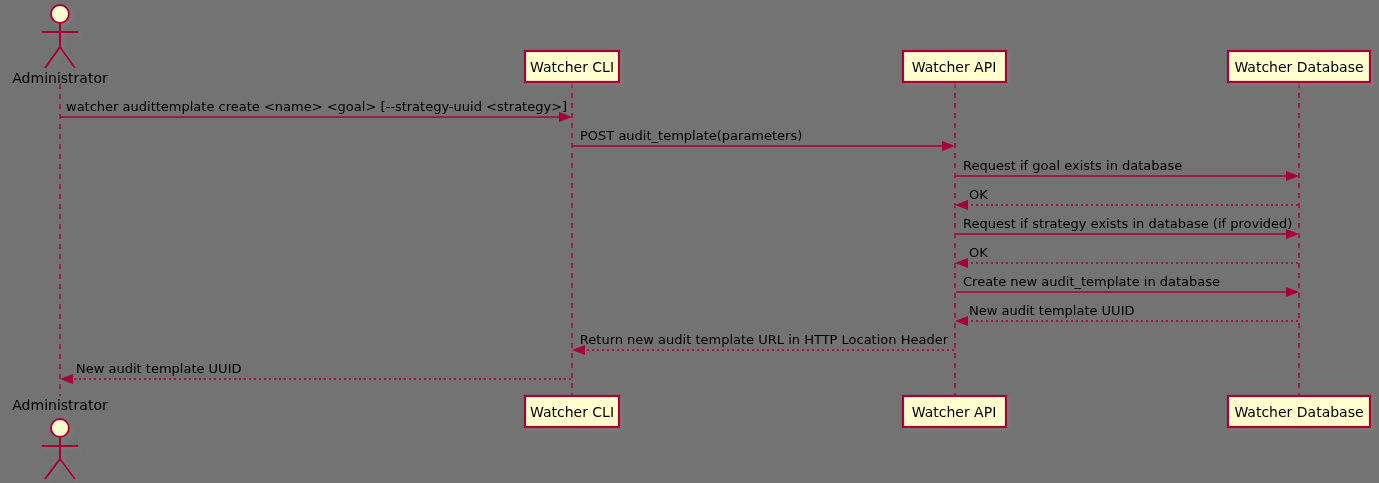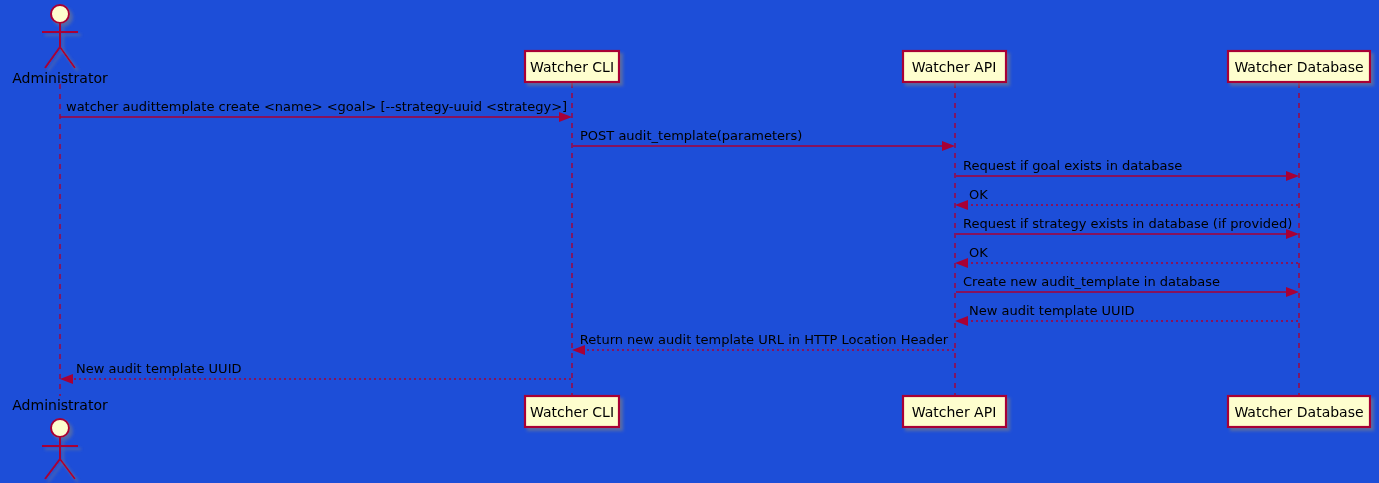--- a/index.html
+++ b/index.html
@@ -8,21 +8,21 @@
     background: #ffffff;
   }
   body {
     font-family: "DejaVu Sans", sans-serif;
   }
   #diagram-root {
     position: relative;
     width: 1379px;
     height: 483px;
     overflow: hidden;
-    background: #1d4ed8;
+    background: #737373;
   }
   #diagram-svg {
     position: absolute;
     left: 0;
     top: 0;
     width: 1379px;
     height: 483px;
   }
   .plantuml-text {
     font-family: "DejaVu Sans", sans-serif;

